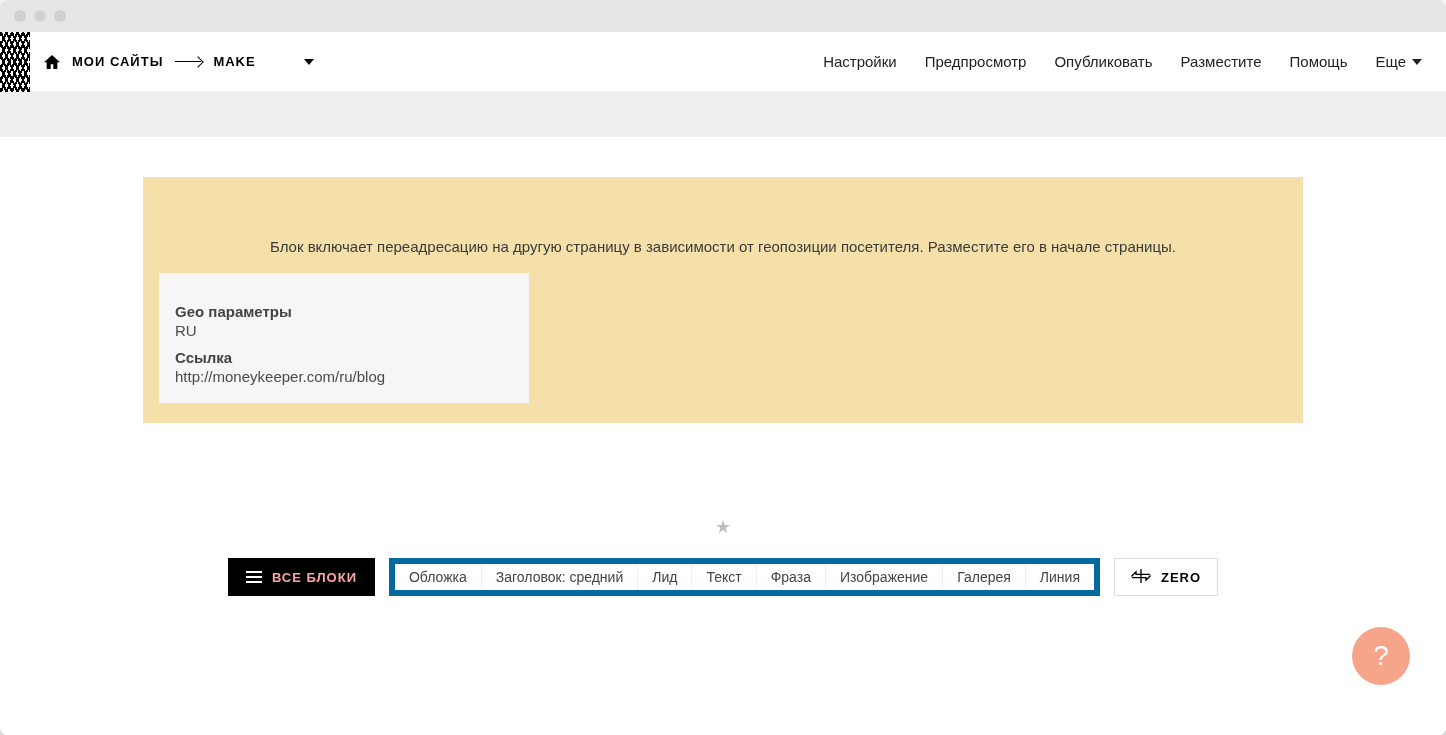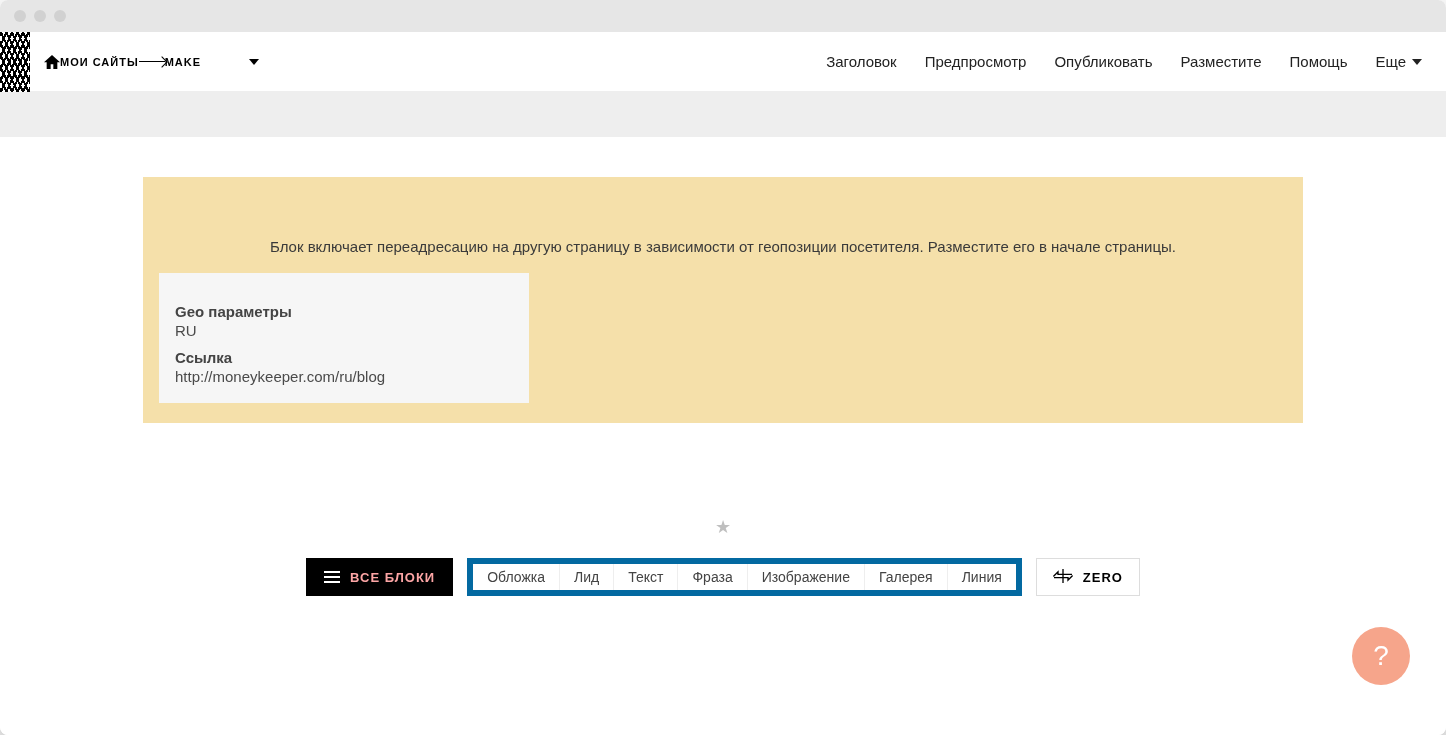--- a/index.html
+++ b/index.html
@@ -59,21 +59,22 @@
     border-bottom: 1px solid #eee;
     display: flex;
     align-items: center;
     padding: 0 24px 0 44px;
     position: relative;
     z-index: 5;
   }
   .breadcrumbs {
     display: flex;
     align-items: center;
-    font-size: 11px;
+    gap: 12px;
+    font-size: 13px;
     font-weight: 700;
     letter-spacing: 1px;
     text-transform: uppercase;
     text-align: center;
   }
   .home-icon svg { display:block; }
   .arrow-long {
     width: 26px; height: 1px;
     background: #000;
     position: relative;
@@ -272,21 +273,21 @@
         </span>
         <span>МОИ САЙТЫ</span>
         <span class="arrow-long"></span>
         <span class="crumb-make">
           <span>MAKE</span>
           <span class="caret-down"></span>
         </span>
       </div>
 
       <div class="nav">
-        <span class="nav-item">Заголовок</span>
+        <span class="nav-item">Настройки</span>
         <span class="nav-item">Предпросмотр</span>
         <span class="nav-item bold">Опубликовать</span>
         <span class="nav-item">Разместите</span>
         <span class="nav-item">Помощь</span>
         <span class="nav-item nav-more">
           <span>Еще</span>
           <span class="caret-down"></span>
         </span>
       </div>
     </div>
@@ -311,20 +312,21 @@
         <div class="btn-all">
           <span class="hamburger">
               <span></span>
               <span></span>
               <span></span>
             </span>
           <span>ВСЕ БЛОКИ</span>
         </div>
         <div class="cat-group">
             <div class="cat-item">Обложка</div>
+            <div class="cat-item">Заголовок: средний</div>
             <div class="cat-item">Лид</div>
             <div class="cat-item">Текст</div>
             <div class="cat-item">Фраза</div>
             <div class="cat-item">Изображение</div>
             <div class="cat-item">Галерея</div>
             <div class="cat-item">Линия</div>
           </div>
         <div class="zero-btn">
           <span>
             <svg width="20" height="14" viewBox="0 0 24 16">

